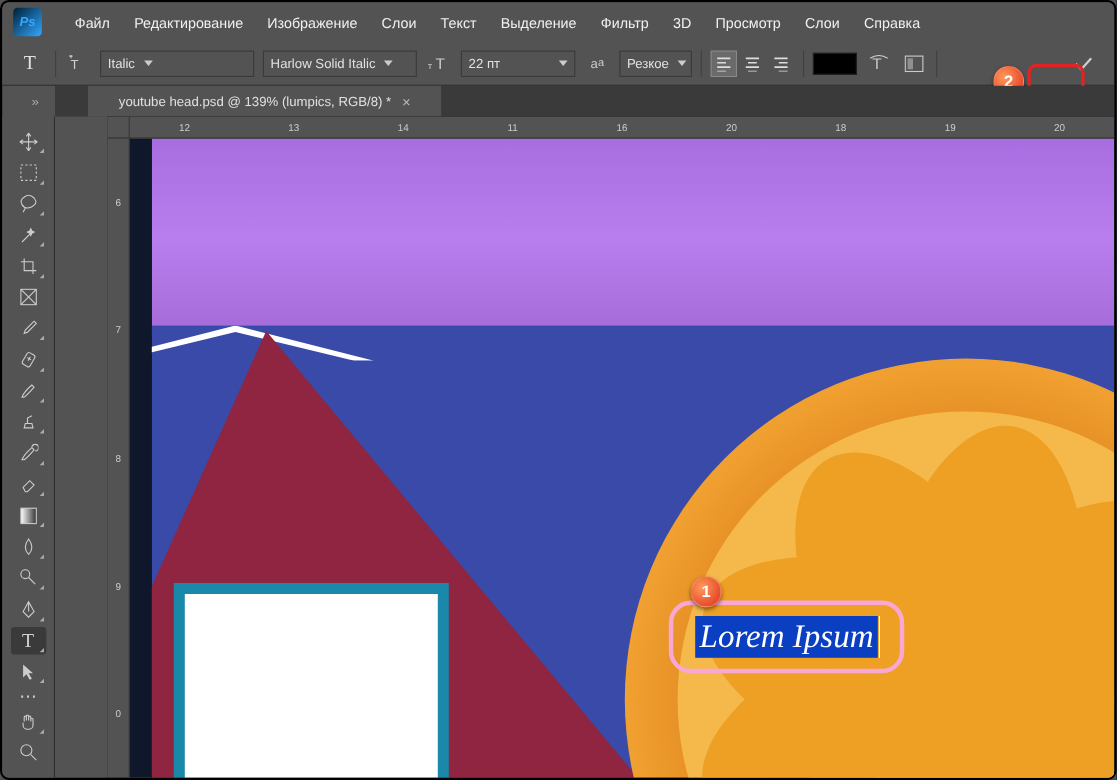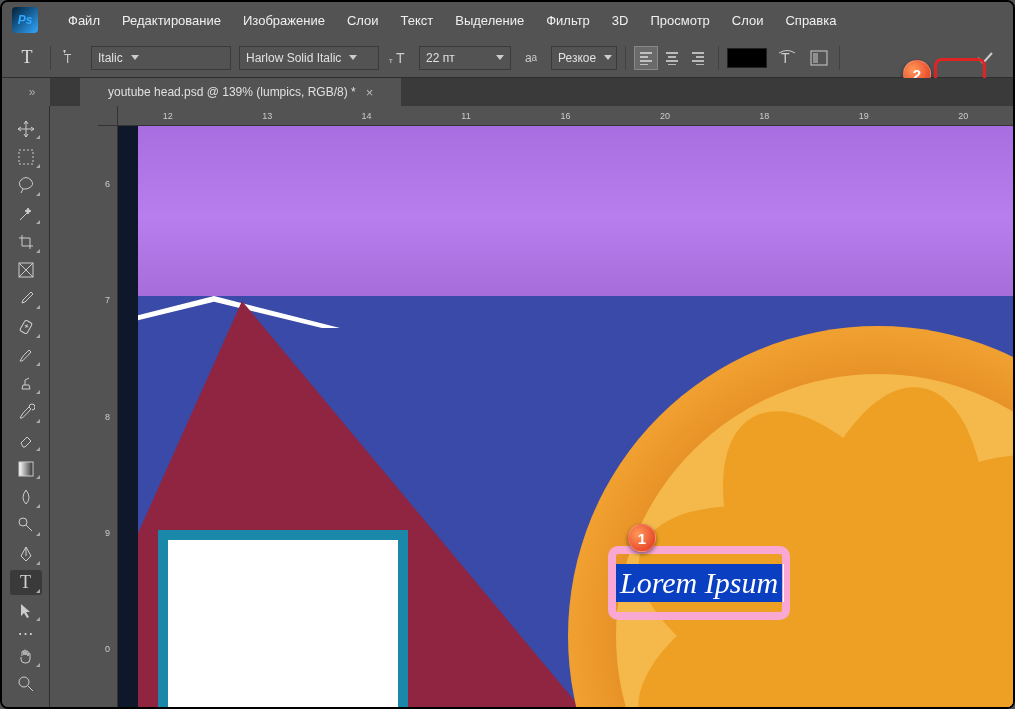--- a/index.html
+++ b/index.html
@@ -5,21 +5,21 @@
 * { margin: 0; padding: 0; box-sizing: border-box; font-family: "Segoe UI", Tahoma, sans-serif; }
 body { background: #535353; width: 1015px; height: 709px; overflow: hidden; position: relative; border: 2px solid #000; border-radius: 8px; }
 .menubar { height: 36px; background: #535353; display: flex; align-items: center; padding: 0 10px; gap: 2px; }
 .ps-logo { width: 26px; height: 26px; background: linear-gradient(135deg, #001e36, #31a8ff); border-radius: 4px; display: flex; align-items: center; justify-content: center; color: #31a8ff; font-weight: bold; font-size: 12px; margin-right: 18px; font-style: italic; }
 .menu-item { color: #f0f0f0; font-size: 13px; padding: 4px 10px; cursor: pointer; }
 .optbar { height: 40px; background: #535353; display: flex; align-items: center; padding: 0 10px; gap: 8px; border-bottom: 1px solid #2e2e2e; }
 .optbar .tool-icon { width: 30px; height: 30px; display: flex; align-items: center; justify-content: center; color: #e0e0e0; font-family: Georgia, serif; font-size: 18px; }
 .divider { width: 1px; height: 24px; background: #404040; }
 .dd { display: flex; align-items: center; background: #535353; border: 1px solid #3a3a3a; height: 24px; color: #e0e0e0; font-size: 12px; padding: 0 6px; gap: 4px; }
 .dd .caret { width: 0; height: 0; border-left: 4px solid transparent; border-right: 4px solid transparent; border-top: 5px solid #ccc; margin-left: 4px; }
-.sizebox { width: 92px; display: flex; justify-content: space-between; }
+.sizebox { width: 104px; display: flex; justify-content: space-between; }
 .small-icon { width: 24px; height: 24px; display: flex; align-items: center; justify-content: center; color: #ccc; }
 .align-group { display: flex; gap: 2px; }
 .align-btn { width: 24px; height: 24px; display: flex; align-items: center; justify-content: center; border: 1px solid transparent; }
 .align-btn.active { background: #6a6a6a; border-color: #888; }
 .align-btn svg { width: 14px; height: 14px; }
 .color-swatch { width: 40px; height: 20px; background: #000; border: 1px solid #222; }
 .commit-btn { width: 36px; height: 28px; display: flex; align-items: center; justify-content: center; color: #d0d0d0; }
 .commit-highlight { position: absolute; right: 27px; top: 56px; width: 52px; height: 42px; border: 3px solid #e02424; border-radius: 8px; pointer-events: none; }
 .badge { position: absolute; width: 28px; height: 28px; border-radius: 50%; background: radial-gradient(circle at 35% 35%, #ff9a5a, #e02c1a); color: #fff; display: flex; align-items: center; justify-content: center; font-weight: bold; font-size: 15px; box-shadow: 0 2px 4px rgba(0,0,0,0.5); border: 1px solid #fff3; }
 .tabbar { height: 28px; background: #3a3a3a; display: flex; align-items: center; position: relative; }
@@ -40,21 +40,21 @@
 .artwork { position: absolute; inset: 0; }
 .purple-bg { position: absolute; top: 0; left: 0; right: 0; height: 180px; background: linear-gradient(180deg, #a86de0 0%, #b87eed 50%, #a46bd8 100%); }
 .blue-bg { position: absolute; top: 170px; left: 0; right: 0; bottom: 0; background: #3a4aa8; }
 .maroon-tri { position: absolute; top: 175px; left: -120px; width: 640px; height: 500px; background: #8f2540; clip-path: polygon(35% 0%, 100% 100%, 0% 100%); }
 .rect-teal { position: absolute; top: 404px; left: 20px; width: 250px; height: 200px; background: #1a88a8; padding: 10px; }
 .rect-white { width: 100%; height: 100%; background: #fff; }
 .orange { position: absolute; top: 200px; left: 430px; width: 620px; height: 620px; border-radius: 50%; background: radial-gradient(circle at 50% 50%, #f0a030 0%, #d87815 40%, #f0a030 70%); overflow: hidden; }
 .orange-inner { position: absolute; top: 48px; left: 48px; right: 48px; bottom: 48px; border-radius: 50%; background: #f5b84a; overflow: hidden; }
 .segment { position: absolute; top: 50%; left: 50%; width: 48%; height: 36%; background: #eda023; border-radius: 0 80% 80% 0 / 0 50% 50% 0; transform-origin: 0 50%; }
 .text-box { position: absolute; top: 420px; left: 470px; }
-.text-highlight-border { border: 8px solid #f9a8d4; border-radius: 10px; padding: 10px 0; }
+.text-highlight-border { border: 4px solid #f9a8d4; border-radius: 20px; padding: 10px 20px; }
 .text-sel { background: #0a3fc2; padding: 2px 4px; display: inline-block; position: relative; }
 .lorem { font-family: "Brush Script MT", cursive; font-style: italic; font-size: 30px; color: #fff; white-space: nowrap; }
 .caret-line { position: absolute; right: -2px; top: 0; bottom: 0; width: 1px; background: #fff; }
 </style>
 </head>
 <body>
 
 <div class="menubar">
   <div class="ps-logo">Ps</div>
   <div class="menu-item">Файл</div>

